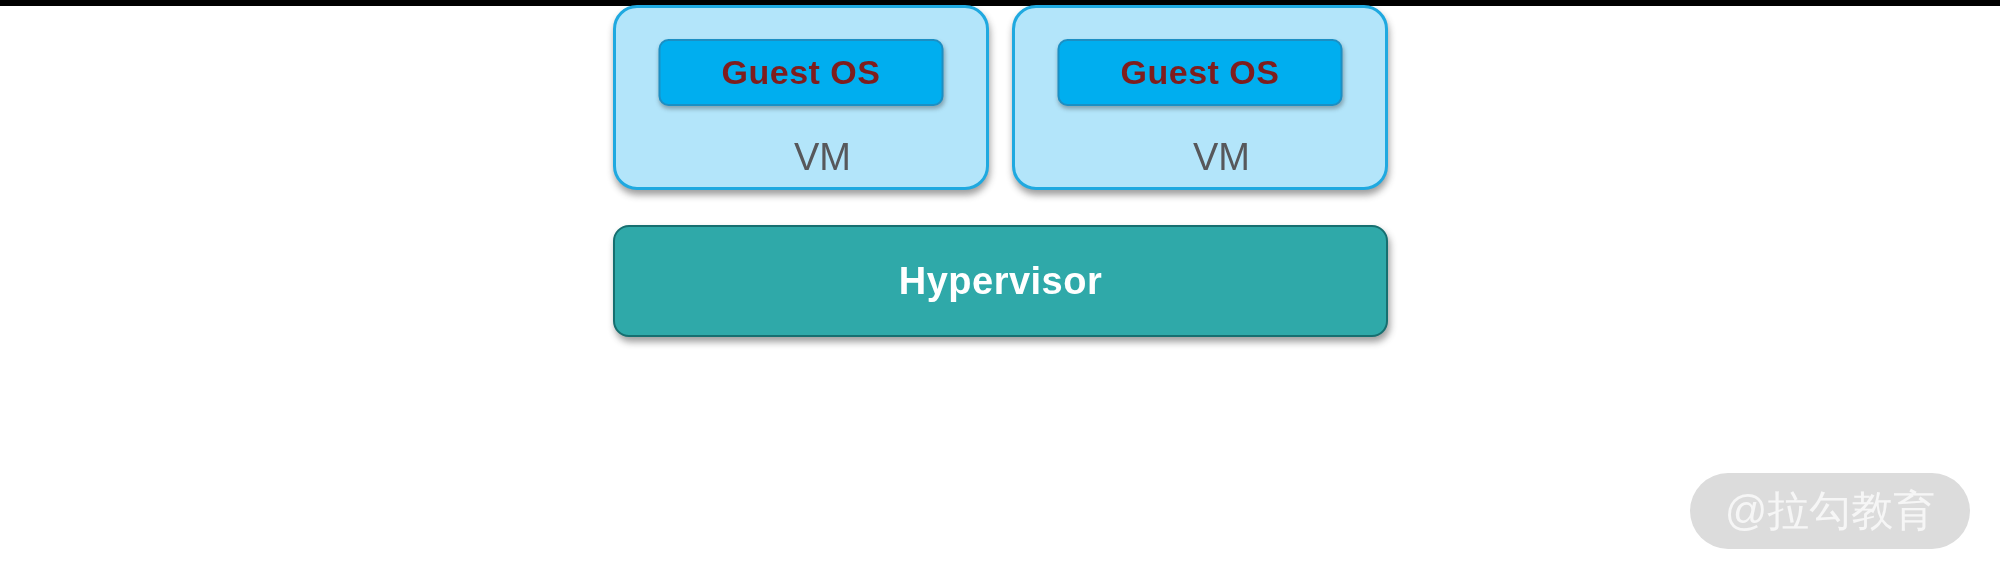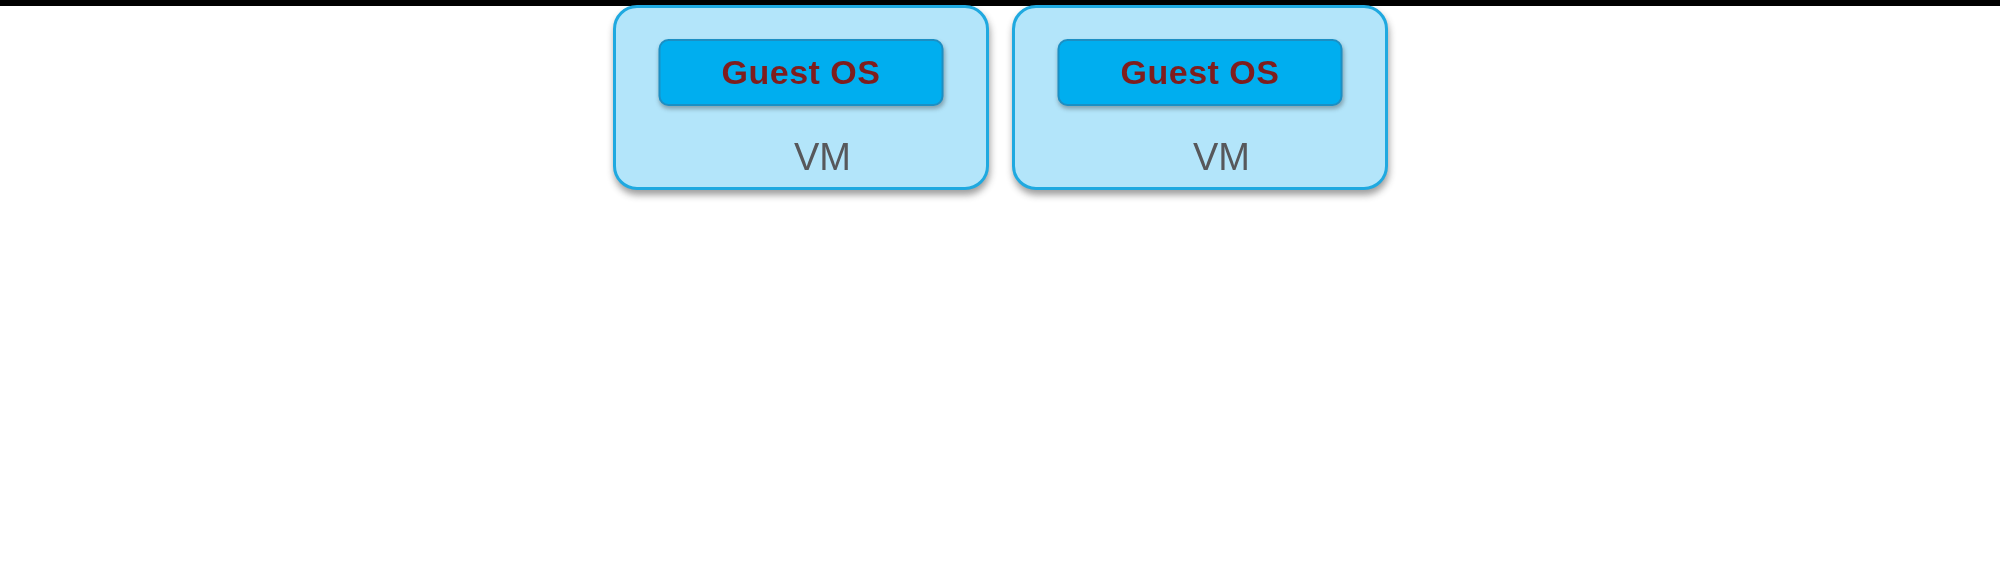--- a/index.html
+++ b/index.html
@@ -130,16 +130,22 @@
 
   <div class="vm-box vm-2">
     <div class="guest-os">
       <span>Guest OS</span>
     </div>
     <div class="vm-label">
       <span>VM</span>
     </div>
   </div>
 
+  <div class="layer hypervisor">
+    <span>Hypervisor</span>
+  </div>
 
 
+  <div class="watermark">
+    <span>@拉勾教育</span>
+  </div>
 
 </div>
 
 </body></html>

